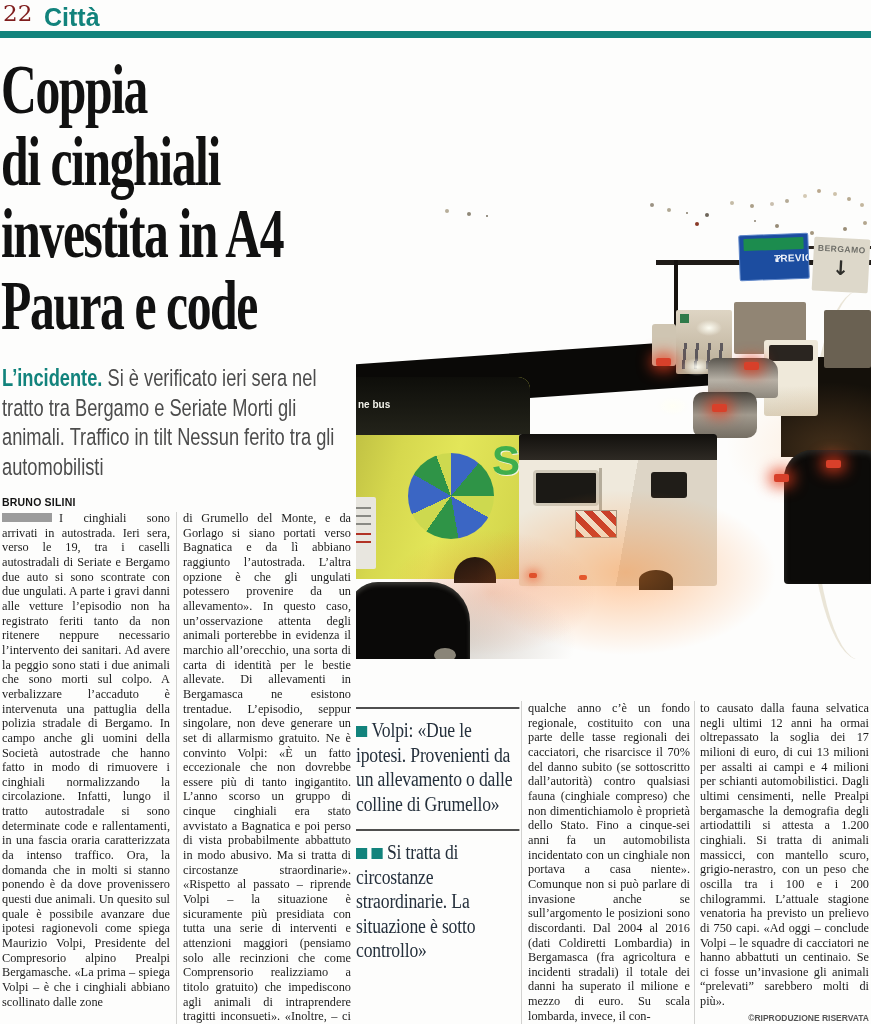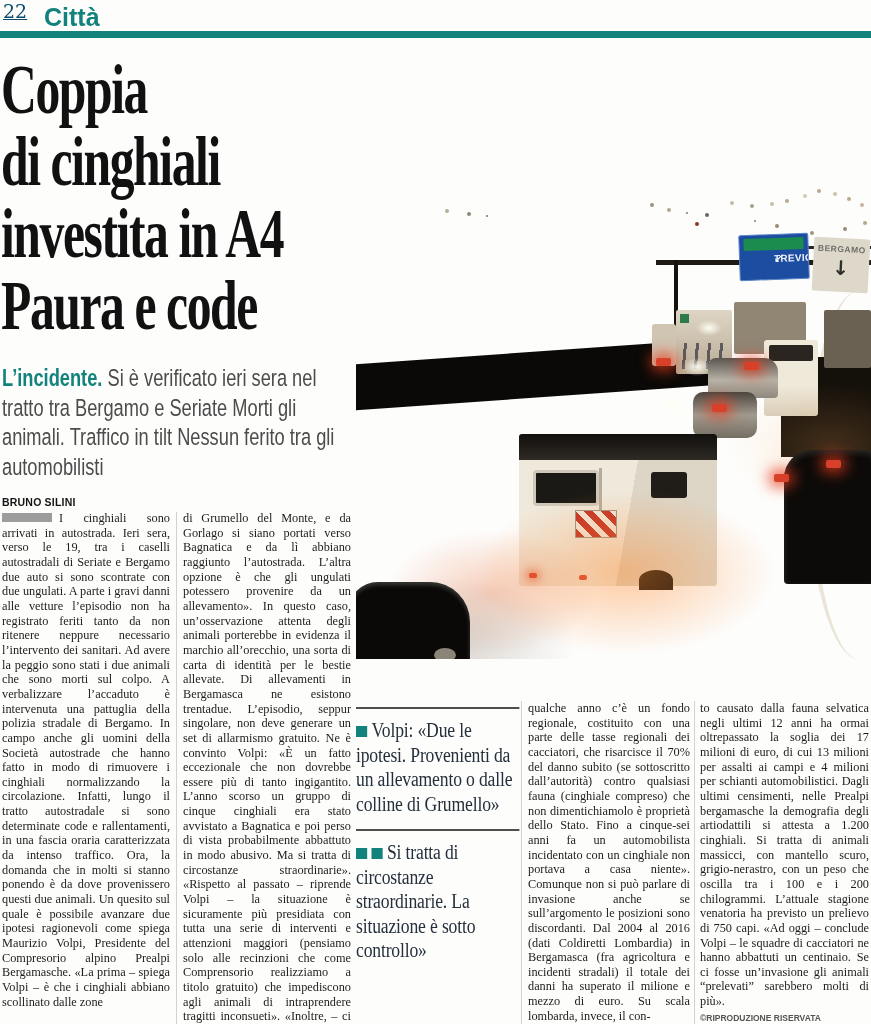--- a/index.html
+++ b/index.html
@@ -1,21 +1,21 @@
 <!DOCTYPE html>
 <html lang="it" style="--teal: #12837c;"><head>
 <meta charset="utf-8">
 <style>
   :root{ --teal:#12837c; }
   html,body{margin:0;padding:0;background:#ffffff;}
   .page{position:relative;width:871px;height:1024px;background:#fdfdfc;overflow:hidden;
         font-family:"Liberation Serif","DejaVu Serif",serif;color:#191919;}
 
   
-  .page-num{position:absolute;left:3px;top:0px;font-family:"DejaVu Serif",serif;font-size:19px;color:#0c4a6e;text-decoration:underline;}
+  .page-num{position:absolute;left:3px;top:0px;font-family:"DejaVu Serif",serif;font-size:23px;color:#7f1d1d;}
   .section-name{position:absolute;left:44px;top:3px;font-family:"Liberation Sans",sans-serif;
                 font-weight:bold;font-size:25px;color:var(--teal);}
   .header-rule{position:absolute;left:0;top:31px;width:871px;height:7px;background:var(--teal);}
 
   
   .headline{position:absolute;left:1px;top:54px;width:482px;transform:scaleX(.72);transform-origin:0 0;
             font-weight:bold;font-size:69px;line-height:72px;letter-spacing:-2px;color:#111;}
 
   
   .standfirst{position:absolute;left:2px;top:363px;width:472px;transform:scaleX(.745);transform-origin:0 0;
@@ -25,21 +25,21 @@
   
   .byline{position:absolute;left:2px;top:496px;font-family:"Liberation Sans",sans-serif;
           font-weight:bold;font-size:10.5px;color:#141414;letter-spacing:.2px;}
   .bodycol{position:absolute;font-size:12.3px;line-height:14.65px;text-align:justify;color:#1c1c1c;
            overflow:hidden;hyphens:auto;-webkit-hyphens:auto;}
   .col1{left:2px;top:511px;width:168px;height:513px;}
   .col2{left:183px;top:511px;width:168px;height:513px;}
   .col3{left:528px;top:701px;width:162px;height:323px;}
   .col4{left:700px;top:701px;width:169px;height:323px;}
   .lead-marker{display:inline-block;width:50px;height:9px;background:#9c9c9c;margin-right:7px;vertical-align:baseline;}
-  .copyright{font-family:"Liberation Sans",sans-serif;font-size:8.5px;font-weight:bold;color:#555;margin-top:2px;}
+  .copyright{text-align:right;font-family:"Liberation Sans",sans-serif;font-size:8.5px;font-weight:bold;color:#555;margin-top:2px;}
   .vrule{position:absolute;width:1px;background:#d2d2d0;}
   .vr1{left:176px;top:512px;height:512px;}
   .vr2{left:521px;top:701px;height:323px;}
   .vr3{left:694px;top:701px;height:323px;}
 
   
   .quotebox{position:absolute;left:356px;top:707px;width:190px;transform:scaleX(.86);transform-origin:0 0;
             color:#25303c;}
   .qrule{border-top:2px solid #4f4f4f;width:100%;height:0;}
   .quote{font-size:20.5px;line-height:24.5px;padding:9px 0 13px;letter-spacing:-.2px;}
@@ -205,20 +205,30 @@
 
     <div class="car-silver1"></div>
     <div class="car-silver2"></div>
     <div class="car-dark-right"></div>
     <div class="tl tl1"></div>
     <div class="tl tl2"></div>
     <div class="tl tl3"></div>
     <div class="tl tl4"></div>
     <div class="tl tl5"></div>
 
+    <div class="bus">
+      <div class="bus-windows"></div>
+      <div class="bus-text">ne bus</div>
+      <div class="bus-mark"></div>
+      <div class="bus-letter">S</div>
+      <div class="bus-rear">
+          <div class="ln"></div>
+        </div>
+      <div class="bus-wheel"></div>
+    </div>
 
     <div class="camper">
       <div class="camper-roof"></div>
       <div class="camper-window"></div>
       <div class="camper-ladder"></div>
       <div class="camper-plate"></div>
       <div class="camper-side-win"></div>
       <div class="camper-lights"></div>
       <div class="camper-wheel"></div>
     </div>

